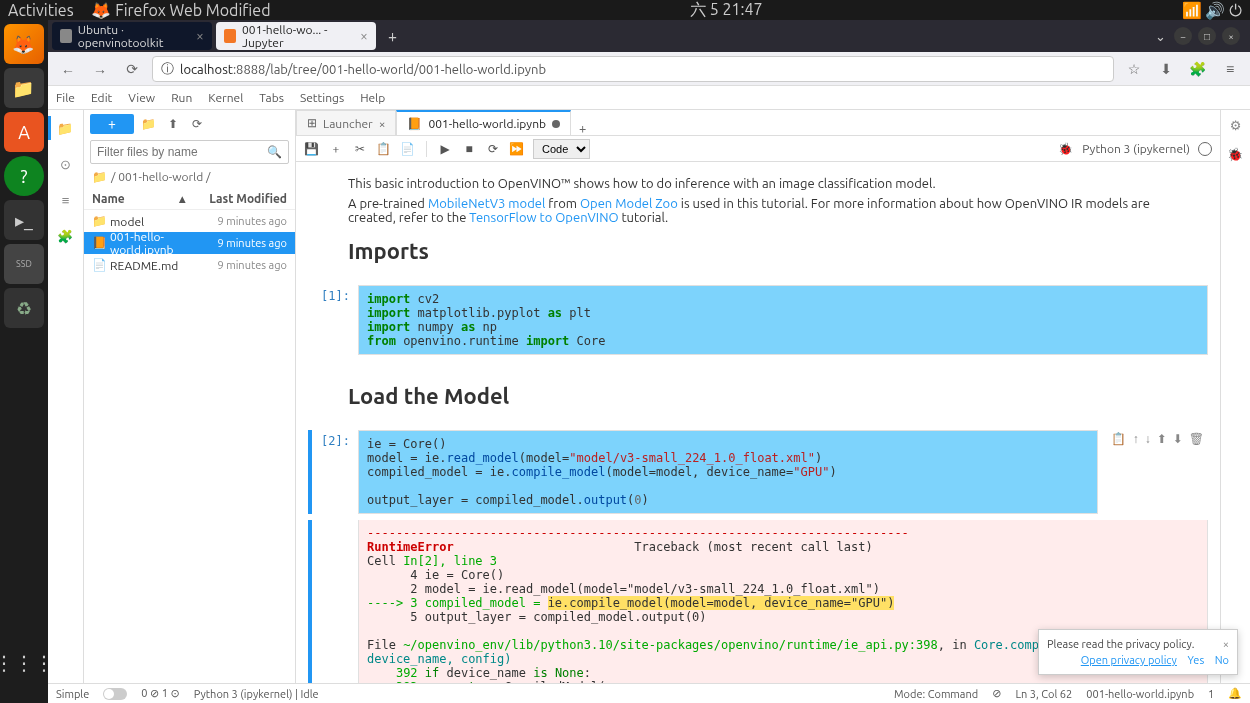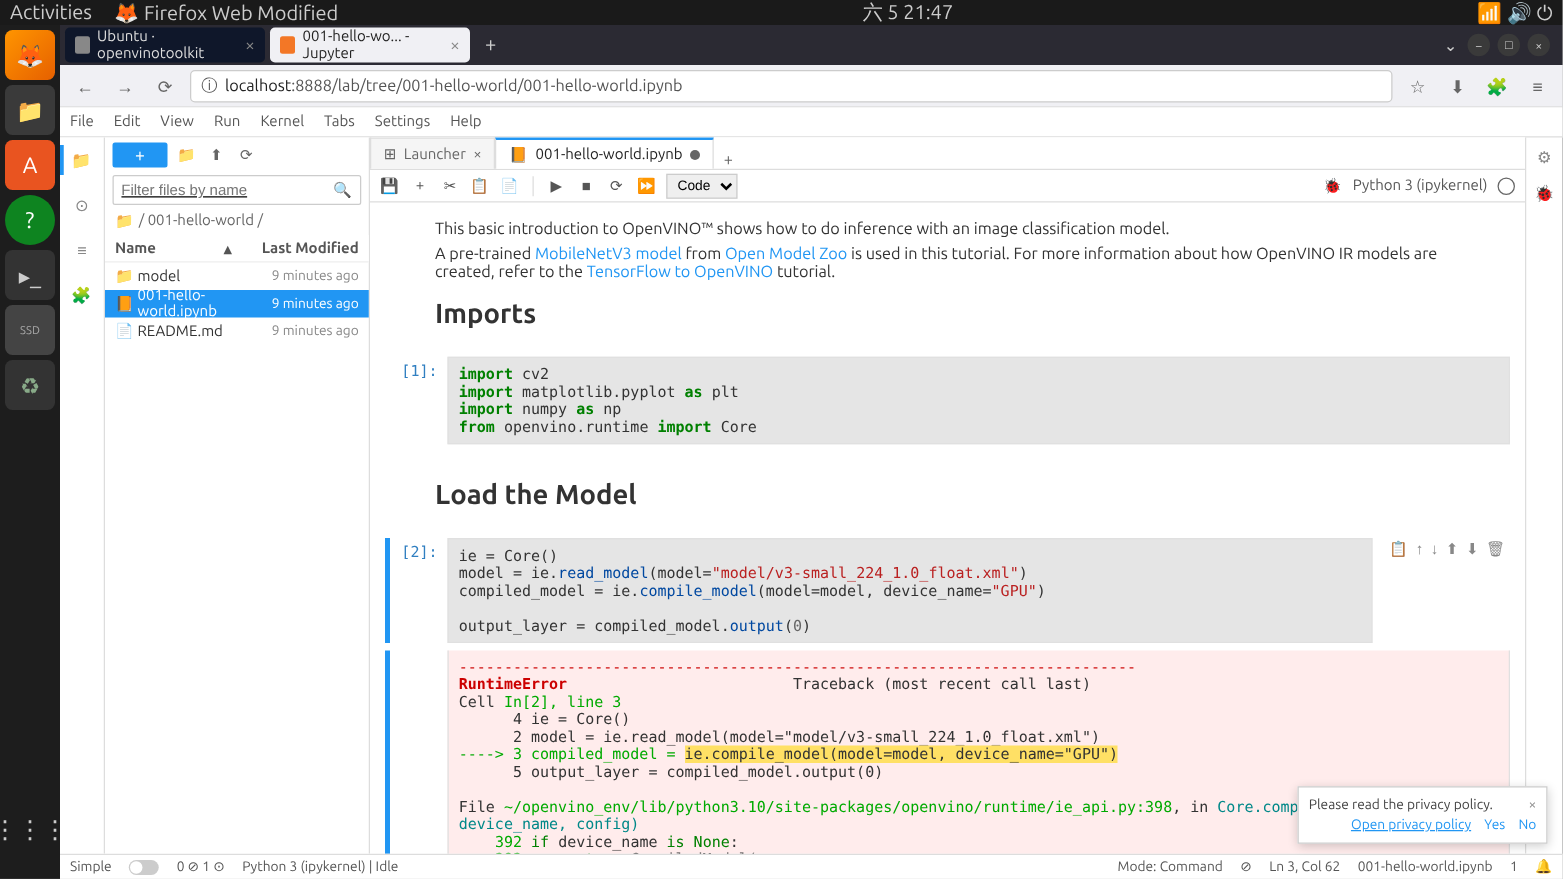--- a/index.html
+++ b/index.html
@@ -53,21 +53,21 @@
 .actbar { width: 36px; background: #fff; border-right: 1px solid #ddd; display: flex; flex-direction: column; align-items: center; padding-top: 6px; gap: 12px; color: #888; }
 .actbar .active-ind { width: 3px; height: 24px; background: #2196f3; position: absolute; left: 0; }
 .actbar-item { position: relative; width: 36px; height: 24px; display: flex; align-items: center; justify-content: center; }
 
 
 .filebrowser { width: 212px; background: #fff; border-right: 1px solid #ddd; display: flex; flex-direction: column; font-size: 12px; }
 .fb-toolbar { height: 28px; display: flex; align-items: center; padding: 0 6px; gap: 6px; }
 .fb-new { background: #2196f3; color: #fff; width: 44px; height: 20px; border-radius: 2px; display: flex; align-items: center; justify-content: center; font-size: 14px; }
 .fb-tbtn { width: 18px; height: 18px; color: #666; display: flex; align-items: center; justify-content: center; }
 .fb-filter { margin: 2px 6px; height: 24px; border: 1px solid #ccc; border-radius: 2px; display: flex; align-items: center; padding: 0 6px; color: #999; }
-.fb-filter input { border: none; outline: none; flex: 1; font-size: 12px; text-decoration: underline; }
+.fb-filter input { border: none; outline: none; flex: 1; font-size: 12px; }
 .fb-crumb { padding: 4px 8px; color: #666; display: flex; gap: 4px; }
 .fb-header { height: 22px; background: #fff; border-bottom: 1px solid #eee; display: flex; align-items: center; padding: 0 8px; font-weight: bold; color: #555; }
 .fb-header .name { flex: 1; }
 .fb-list { }
 .fb-item { height: 22px; display: flex; align-items: center; padding: 0 8px; gap: 4px; }
 .fb-item.selected { background: #2196f3; color: #fff; }
 .fb-item .name { flex: 1; display: flex; align-items: center; gap: 4px; }
 .fb-item .mod { color: #888; font-size: 11px; }
 .fb-item.selected .mod { color: #fff; }
 .fb-icon { width: 14px; display: inline-block; }
@@ -91,21 +91,21 @@
 .md-block { padding: 8px 40px; }
 .md-block p { margin: 6px 0; }
 .md-block a { color: #2196f3; text-decoration: none; }
 h2.nb-h { font-size: 22px; font-weight: 600; margin: 14px 0 8px; }
 
 .cell { display: flex; margin: 6px 0; }
 .cell.active { }
 .cell .gutter { width: 46px; text-align: right; padding-right: 8px; color: #307fc1; font-family: monospace; font-size: 12px; padding-top: 4px; }
 .cell .bar { width: 4px; background: transparent; }
 .cell.active .bar { background: #2196f3; }
-.cell .body { flex: 1; border: 1px solid #e0e0e0; padding: 6px 8px; font-family: "DejaVu Sans Mono", monospace; font-size: 12px; white-space: pre; overflow-x: auto; background: #e5e5e5; }
+.cell .body { flex: 1; border: 1px solid #e0e0e0; padding: 6px 8px; font-family: "DejaVu Sans Mono", monospace; font-size: 12px; white-space: pre; overflow-x: auto; background: #7dd3fc; }
 .cell .tools { width: 110px; text-align: right; padding: 2px 4px; color: #888; font-size: 12px; display: flex; gap: 6px; justify-content: flex-end; }
 
 .kw { color: #008000; font-weight: bold; }
 .kw2 { color: #008000; }
 .str { color: #ba2121; }
 .fn { color: #0048a0; }
 .num { color: #666; }
 
 .output-err { flex: 1; background: #ffecec; padding: 6px 8px; font-family: "DejaVu Sans Mono", monospace; font-size: 12px; white-space: pre-wrap; color: #333; border-left: 1px solid #e0e0e0; border-right: 1px solid #e0e0e0; border-bottom: 1px solid #e0e0e0; }
 .err-red { color: #c00; }

